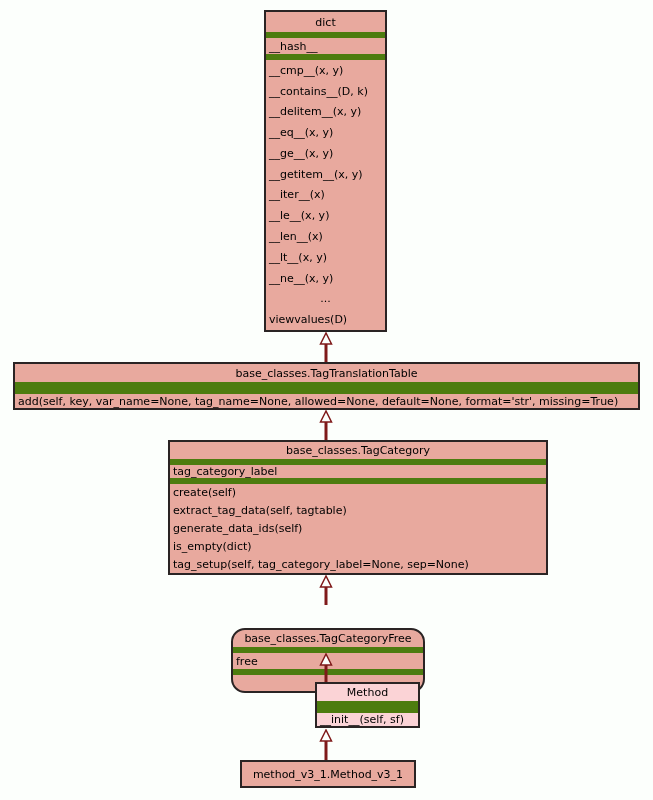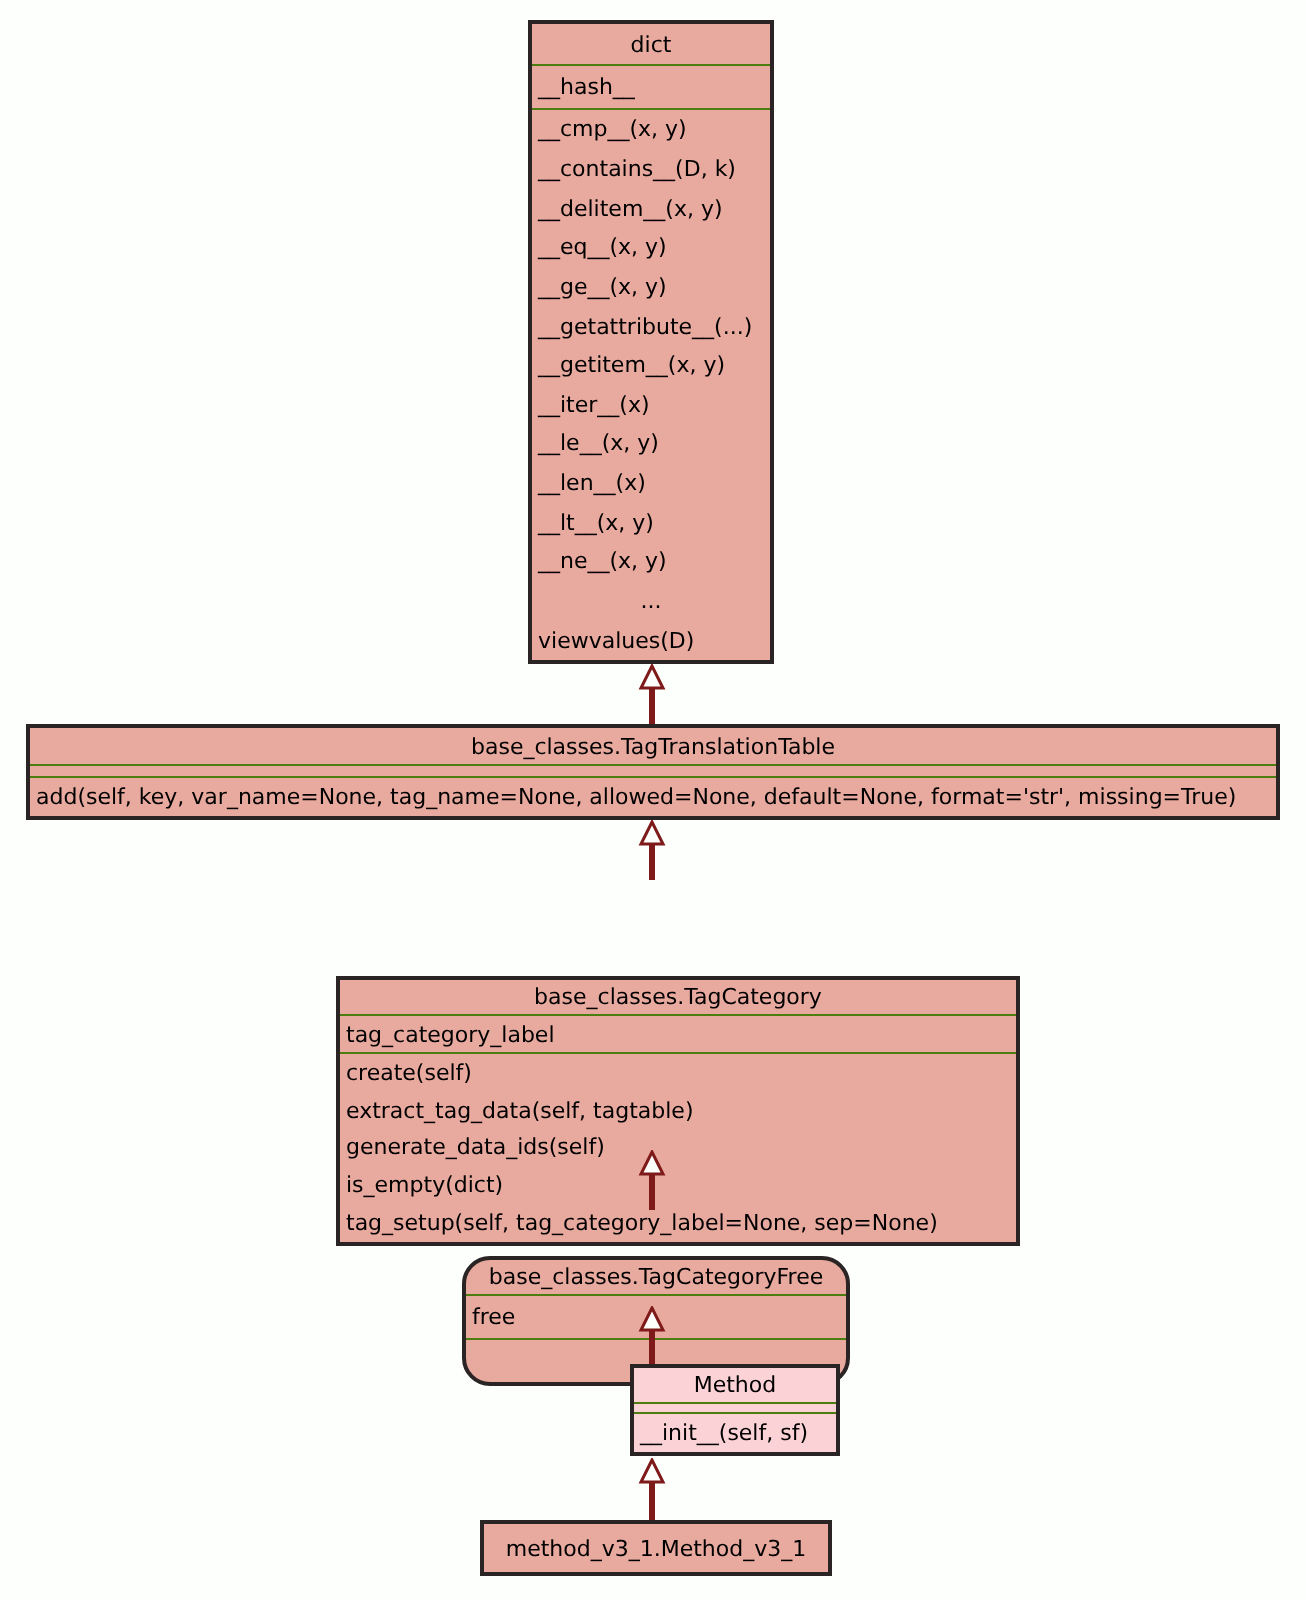--- a/index.html
+++ b/index.html
@@ -27,21 +27,21 @@
   }
   .cls.highlight { background: #fbd3d6; }
   .cls .title {
     display: flex;
     align-items: center;
     justify-content: center;
     flex: 0 0 auto;
     white-space: nowrap;
   }
   .cls .compartment {
-    border-top: 1px solid #4d7c0f;
+    border-top: 6px solid #4d7c0f;
     display: flex;
     flex-direction: column;
     box-sizing: border-box;
   }
   .cls .row {
     flex: 1 1 auto;
     display: flex;
     align-items: center;
     padding-left: 3px;
     white-space: nowrap;
@@ -52,21 +52,21 @@
 
   
   #box-dict { left: 264px; top: 10px;  width: 123px; height: 322px; }
   #box-dict .title { height: 20px; }
   #box-dict .attrs { height: 22px; }
 
   #box-ttt  { left: 13px;  top: 362px; width: 627px; height: 48px; }
   #box-ttt .title { height: 18px; }
   #box-ttt .attrs { height: 6px; }
 
-  #box-tc   { left: 168px; top: 440px; width: 342px; height: 135px; margin-top: 48px; }
+  #box-tc   { left: 168px; top: 440px; width: 380px; height: 135px; }
   #box-tc .title { height: 17px; }
   #box-tc .attrs { height: 19px; }
 
   #box-tcf  { left: 231px; top: 628px; width: 194px; height: 65px; border-radius: 14px; }
   #box-tcf .title { height: 17px; }
   #box-tcf .attrs { height: 22px; }
   #box-tcf .methods { height: 7px; }
 
   #box-m    { left: 274px; top: 682px; width: 105px; height: 46px; margin-left: 41px; }
   #box-m .title { height: 17px; }
@@ -93,21 +93,20 @@
     <div class="title">dict</div>
     <div class="compartment attrs">
       <div class="row">__hash__</div>
     </div>
     <div class="compartment methods grow">
       <div class="row">__cmp__(x, y)</div>
       <div class="row">__contains__(D, k)</div>
       <div class="row">__delitem__(x, y)</div>
       <div class="row">__eq__(x, y)</div>
       <div class="row">__ge__(x, y)</div>
-      <div class="row">__getattribute__(...)</div>
       <div class="row">__getitem__(x, y)</div>
       <div class="row">__iter__(x)</div>
       <div class="row">__le__(x, y)</div>
       <div class="row">__len__(x)</div>
       <div class="row">__lt__(x, y)</div>
       <div class="row">__ne__(x, y)</div>
       <div class="row center">...</div>
       <div class="row">viewvalues(D)</div>
     </div>
   </div>

